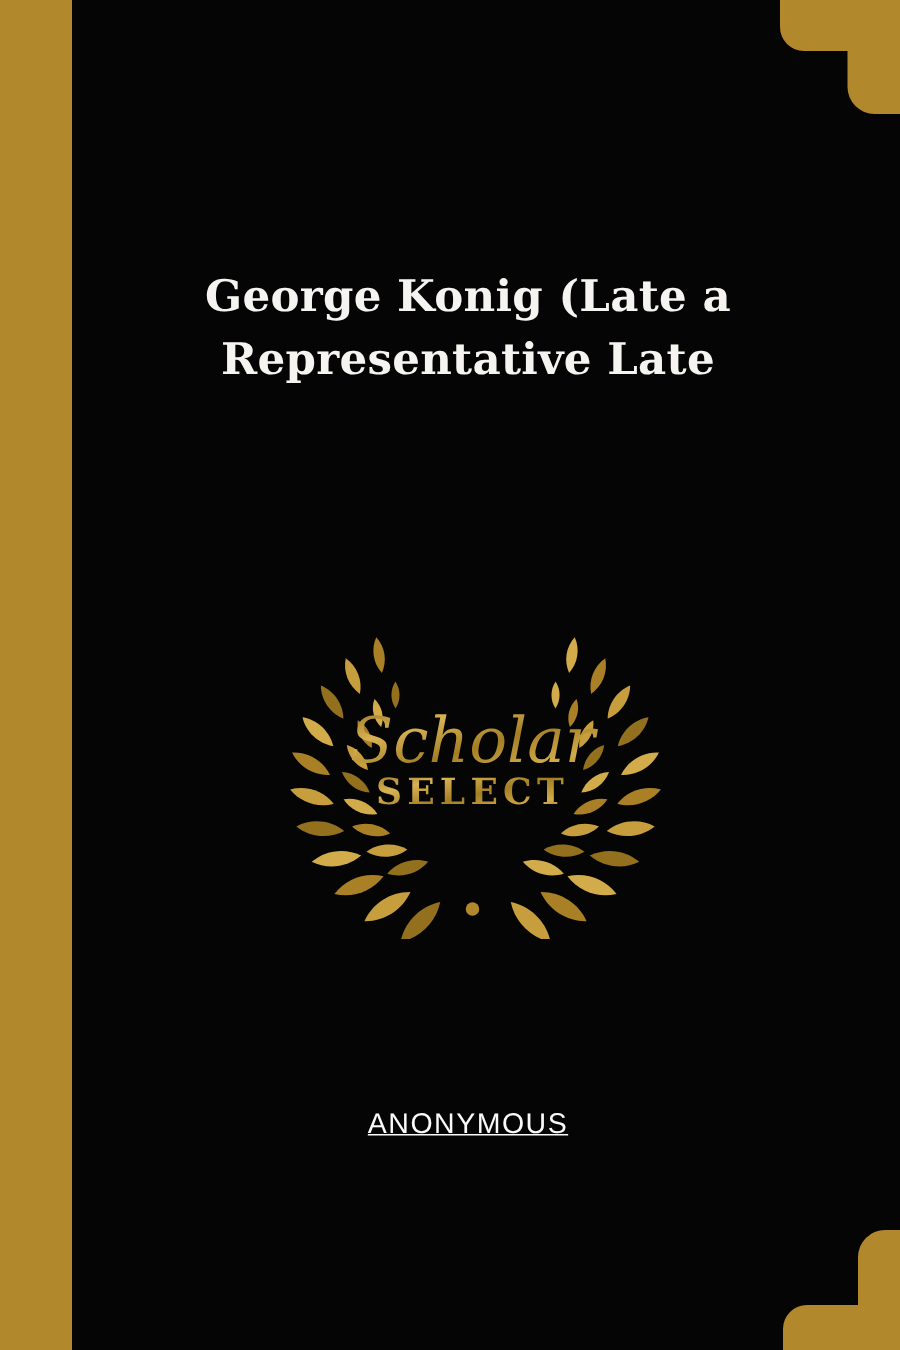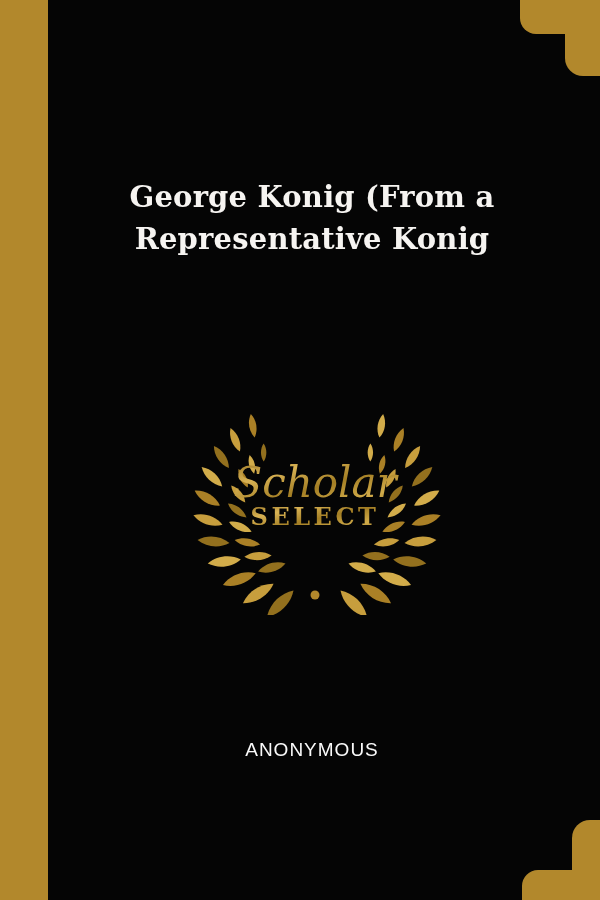--- a/index.html
+++ b/index.html
@@ -34,53 +34,54 @@
     position:absolute;top:176px;left:0;right:0;
     text-align:center;
     font-family:"DejaVu Serif","Liberation Serif",serif;
     font-weight:bold;
     font-size:29px;line-height:42px;
     color:var(--title);
     letter-spacing:0.2px;
   }
   .logo{
     position:absolute;
-    top:409px;
+    top:420px;
     left:calc(50% - 125px);
     width:260px;height:206px;
   }
   .logo svg{display:block;width:100%;height:100%;}
   .logo text{font-family:"DejaVu Serif","Liberation Serif",serif;}
   .logo .script{font-style:italic;font-size:42px;}
   .logo .select{font-weight:bold;font-size:24px;letter-spacing:3.5px;}
   .author{
     position:absolute;top:740px;left:0;right:0;
     text-align:center;
     font-size:19px;line-height:20px;
     letter-spacing:1px;
     color:var(--author);
+    text-decoration:underline;
   }
 </style>
 </head>
 <body>
 
 <div class="cover">
 
   <div class="left-stripe"></div>
 
   <div class="corner tr-wide"></div>
   <div class="corner tr-narrow"></div>
   <div class="corner br-wide"></div>
   <div class="corner br-narrow"></div>
 
   <div class="content">
 
     <div class="title">
-      <div>George Konig (From a</div>
-      <div>Representative Konig</div>
+      <div>George Konig (Late a</div>
+      <div>Representative Late</div>
     </div>
 
     <div class="logo">
       <svg viewBox="0 0 260 206">
         <defs>
           <linearGradient id="goldGrad" x1="0" y1="0" x2="1" y2="1">
             <stop offset="0" stop-color="#8f6c1d"></stop>
             <stop offset="0.28" stop-color="#d8b254"></stop>
             <stop offset="0.55" stop-color="#a37e24"></stop>
             <stop offset="0.8" stop-color="#d2ac4a"></stop>

